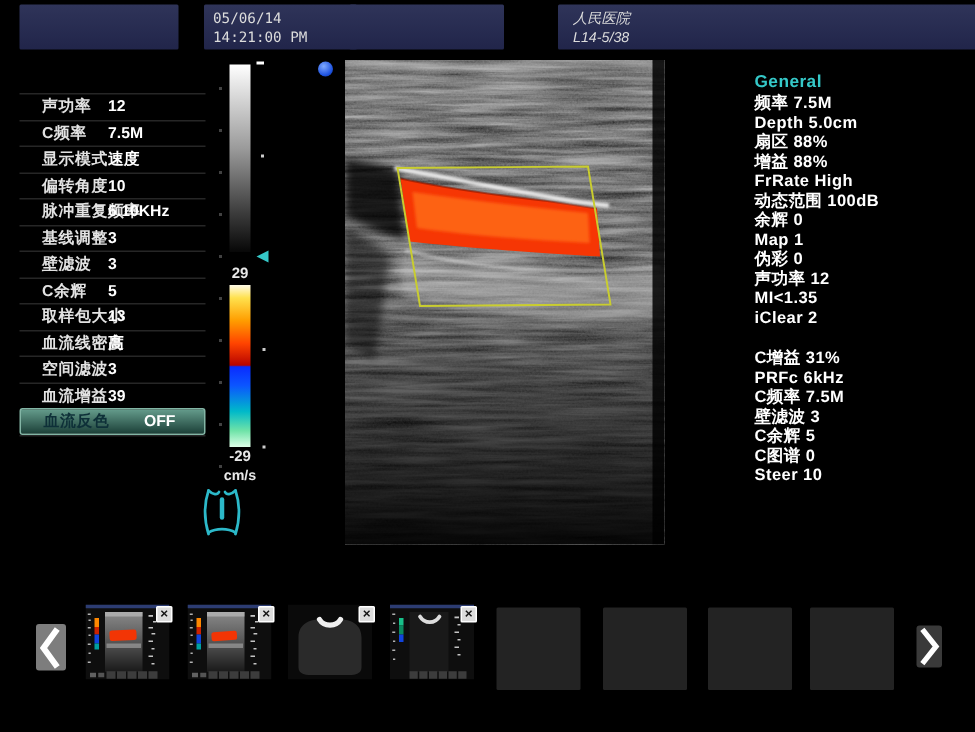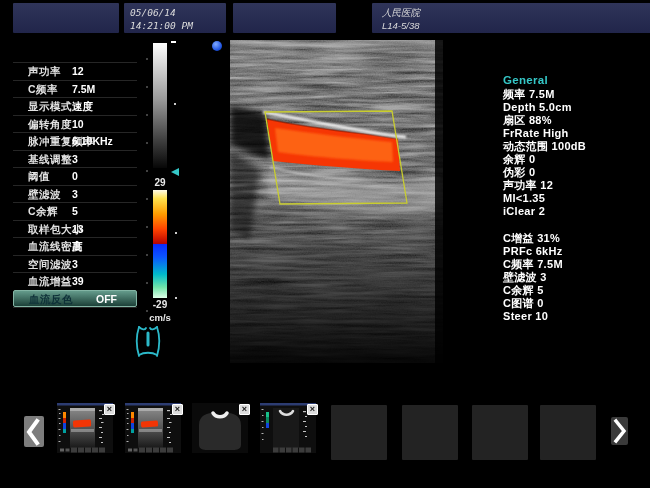--- a/index.html
+++ b/index.html
@@ -29,41 +29,41 @@
   #ruler-ticks{position:absolute;left:146px;top:58px;width:2px;height:272px;opacity:.55;
             background:repeating-linear-gradient(#777 0 2px,transparent 2px 28px);}
   .mark{position:absolute;background:#fff;}
   #baseline-arrow{position:absolute;left:170px;top:163px;}
   #probe-dot{position:absolute;left:212px;top:41px;width:10px;height:10px;border-radius:50%;
             background:radial-gradient(circle at 38% 32%,#7fa9ff,#1d52e0 65%,#0a2a80);}
   #body-mark{position:absolute;left:132px;top:322px;}
   
   #image-area{position:absolute;left:230px;top:40px;width:213px;height:323px;background:#000;}
   
-  #right-panel{position:absolute;left:503px;top:49px;width:145px;margin-top:25px;}
+  #right-panel{position:absolute;left:503px;top:49px;width:145px;}
   .rtitle{color:#35c8c8;font-size:11.5px;font-weight:bold;line-height:13px;margin-bottom:1px;letter-spacing:.3px;}
   .rline{color:#fff;font-size:11px;font-weight:bold;line-height:13px;letter-spacing:.3px;white-space:nowrap;}
   .rgap{height:14px;}
   
   .chev{position:absolute;border-radius:2px;display:flex;align-items:center;justify-content:center;}
   #chev-left{left:24px;top:416px;width:20px;height:31px;background:#7d7d7d;}
   #chev-right{left:611px;top:417px;width:17px;height:28px;background:#3a3a3a;}
   .thumb{position:absolute;top:403px;width:56px;height:50px;}
   .xbtn{position:absolute;top:1px;right:-2px;width:11px;height:11px;background:#dcdcdc;
         border:1px solid #fff;color:#141414;font-size:9px;line-height:9px;text-align:center;
         font-weight:bold;box-sizing:border-box;border-radius:1px;cursor:pointer;}
   .slot{position:absolute;top:405px;width:56px;height:55px;background:#232323;border-radius:1px;}
 </style>
 </head>
 <body>
 
 <div id="screen">
 
   <div class="tbox" style="left:13px;width:106px;"></div>
-  <div class="tbox" style="left:124px;width:102px;font-style:italic;">
+  <div class="tbox" style="left:136px;width:102px;">
     <div class="tl dt">05/06/14</div>
     <div class="tl dt" style="padding-top:0;">14:21:00 PM</div>
   </div>
   <div class="tbox" style="left:233px;width:103px;"></div>
   <div class="tbox" style="left:372px;width:308px;font-style:italic;">
     <div class="tl hosp">人民医院</div>
     <div class="tl hosp" style="padding-top:0;">L14-5/38</div>
   </div>
 
   <div id="left-panel">
@@ -90,24 +90,20 @@
     <div class="prow">
       <span class="plbl">脉冲重复频率</span>
       <span class="pval">6.10KHz</span>
     </div>
 
     <div class="prow">
       <span class="plbl">基线调整</span>
       <span class="pval">3</span>
     </div>
 
-    <div class="prow">
-      <span class="plbl">阈值</span>
-      <span class="pval">0</span>
-    </div>
 
     <div class="prow">
       <span class="plbl">壁滤波</span>
       <span class="pval">3</span>
     </div>
 
     <div class="prow">
       <span class="plbl">C余辉</span>
       <span class="pval">5</span>
     </div>
@@ -211,23 +207,25 @@
       <rect x="205" y="0" width="8" height="323" fill="#000" opacity="0.85"></rect>
     </svg>
   </div>
 
   <div id="right-panel">
     <div class="rtitle">General</div>
     <div id="general-params">
         <div class="rline">频率 7.5M</div>
         <div class="rline">Depth 5.0cm</div>
         <div class="rline">扇区 88%</div>
+        <div class="rline">增益 88%</div>
         <div class="rline">FrRate High</div>
         <div class="rline">动态范围 100dB</div>
         <div class="rline">余辉 0</div>
+        <div class="rline">Map 1</div>
         <div class="rline">伪彩 0</div>
         <div class="rline">声功率 12</div>
         <div class="rline">MI&lt;1.35</div>
         <div class="rline">iClear 2</div>
       </div>
     <div class="rgap"></div>
     <div id="color-params">
         <div class="rline">C增益 31%</div>
         <div class="rline">PRFc 6kHz</div>
         <div class="rline">C频率 7.5M</div>

